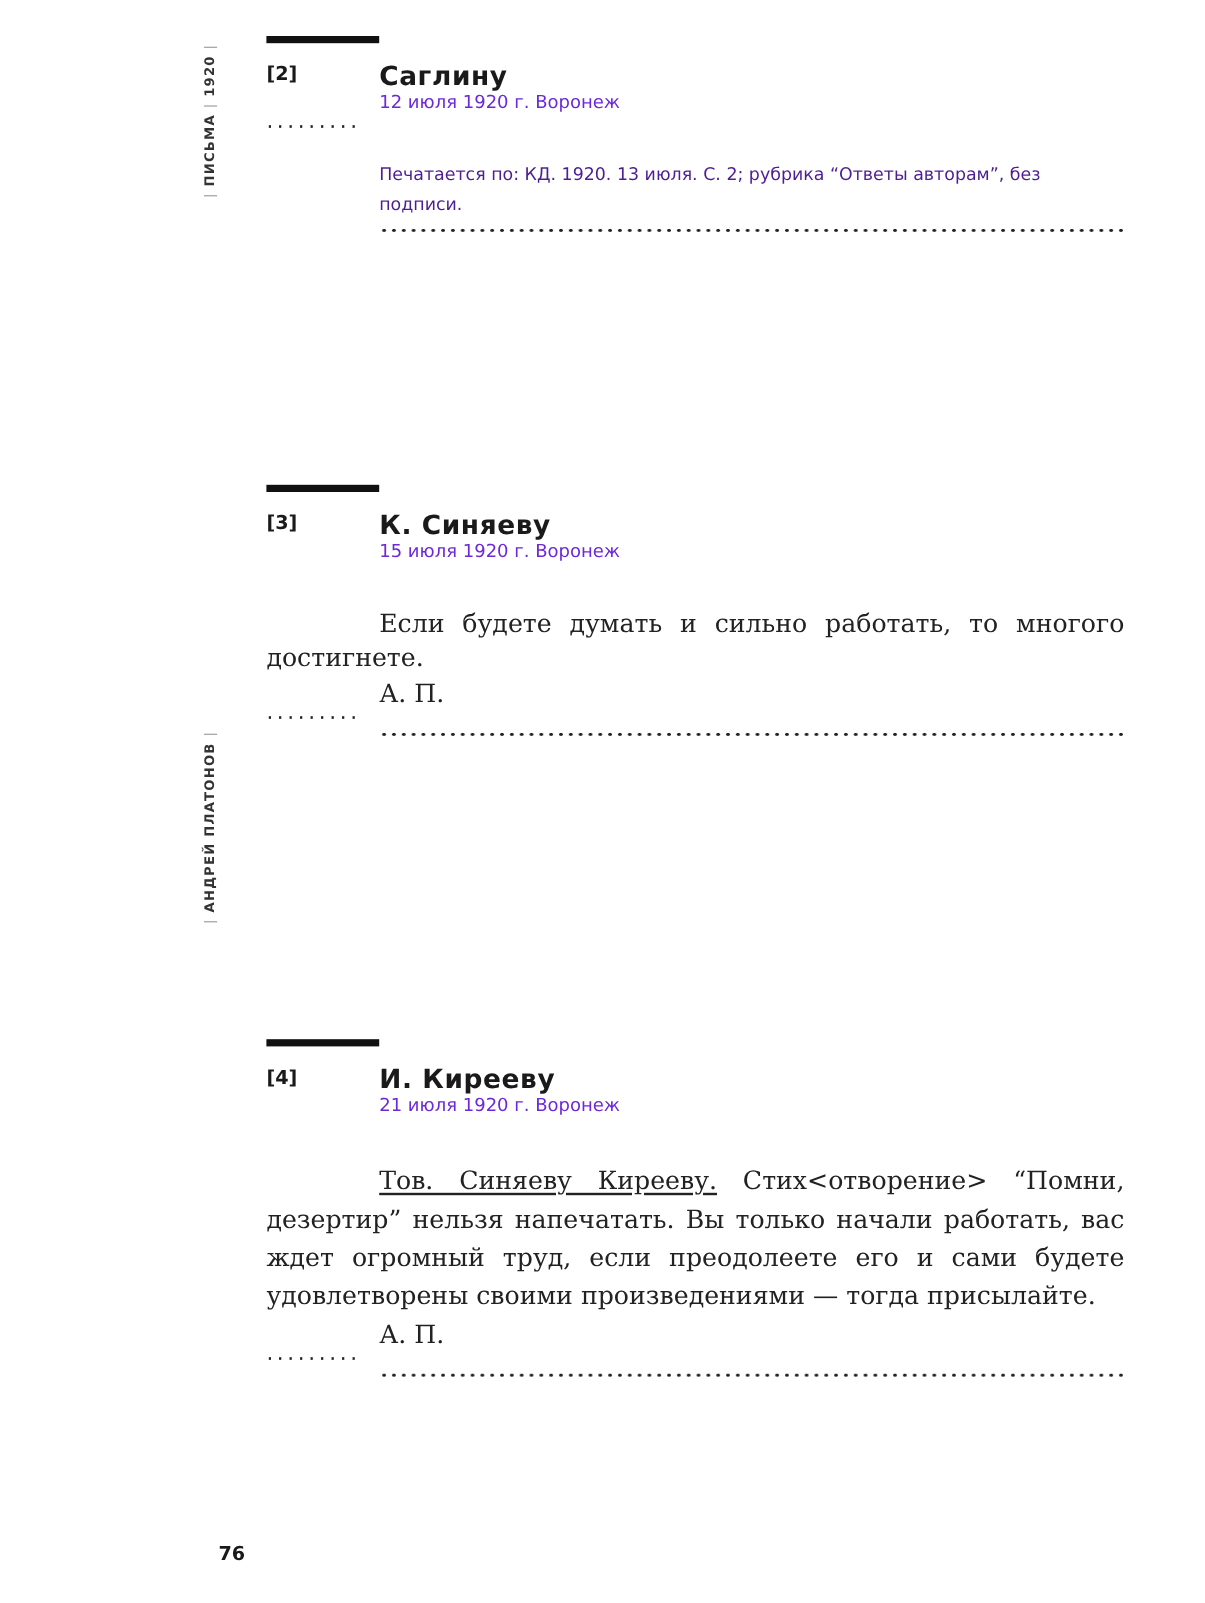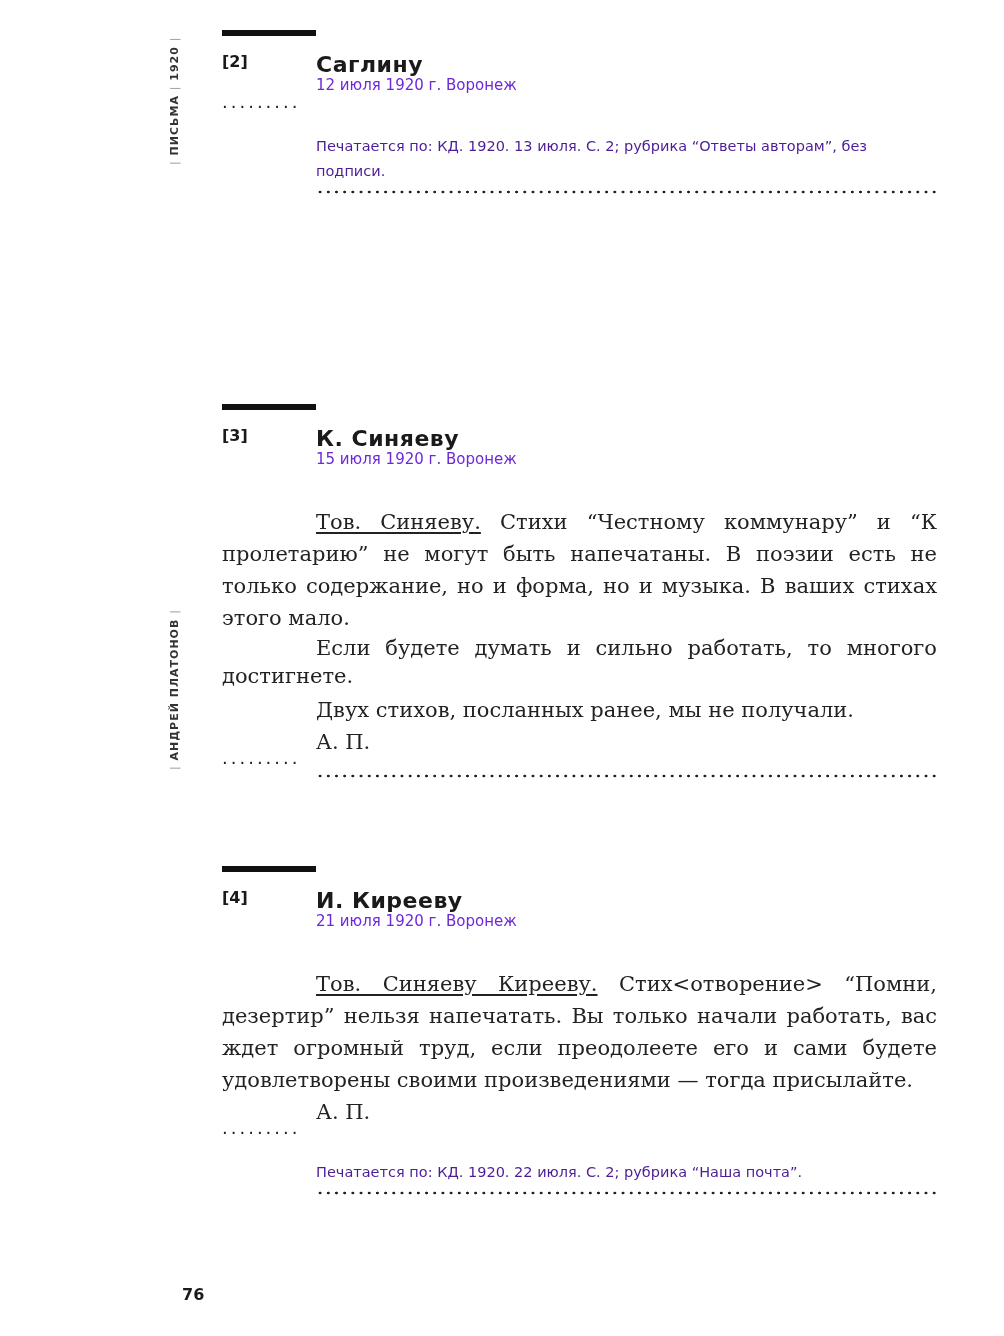--- a/index.html
+++ b/index.html
@@ -57,38 +57,35 @@
 </div>
 
 <div class="section" style="top:404px;">
   <div class="rule"></div>
   <div class="head">
     <span class="num">[3]</span>
     <span class="addressee">К. Синяеву</span>
     <span class="date">15 июля 1920 г. Воронеж</span>
   </div>
   <div class="body" style="margin-top:30px;">
-    <p class="indent"><span class="u">Тов. Синяеву.</span><span> Стихи “Честному коммунару” и “К пролетарию” не могут быть напечатаны. В поэзии есть не только содержание, но и форма, но и музыка. В ваших стихах этого мало.</span></p>
     <p class="indent" style="line-height:28px;"><span>Если будете думать и сильно работать, то многого достигнете.</span></p>
-    <p class="indent" style="margin-top:4px;"><span>Двух стихов, посланных ранее, мы не получали.</span></p>
     <p class="sign">А. П.</p>
   </div>
   <div class="short-dots">·········</div>
   <div class="long-dots"></div>
 </div>
 
 <div class="section" style="top:866px;">
   <div class="rule"></div>
   <div class="head">
     <span class="num">[4]</span>
     <span class="addressee">И. Кирееву</span>
     <span class="date">21 июля 1920 г. Воронеж</span>
   </div>
   <div class="body" style="margin-top:30px;">
     <p class="indent"><span class="u">Тов. Синяеву Кирееву.</span><span> Стих&lt;отворение&gt; “Помни, дезертир” нельзя напечатать. Вы только начали работать, вас ждет огромный труд, если преодолеете его и сами будете удовлетворены своими произведениями — тогда присылайте.</span></p>
     <p class="sign">А. П.</p>
   </div>
   <div class="short-dots">·········</div>
-  <div class="note">Печатается по: КД. 1920. 22 июля. С. 2; рубрика “Наша почта”.</div>
   <div class="long-dots"></div>
 </div>
 
 <div class="page-num">76</div>
 
 </body></html>

